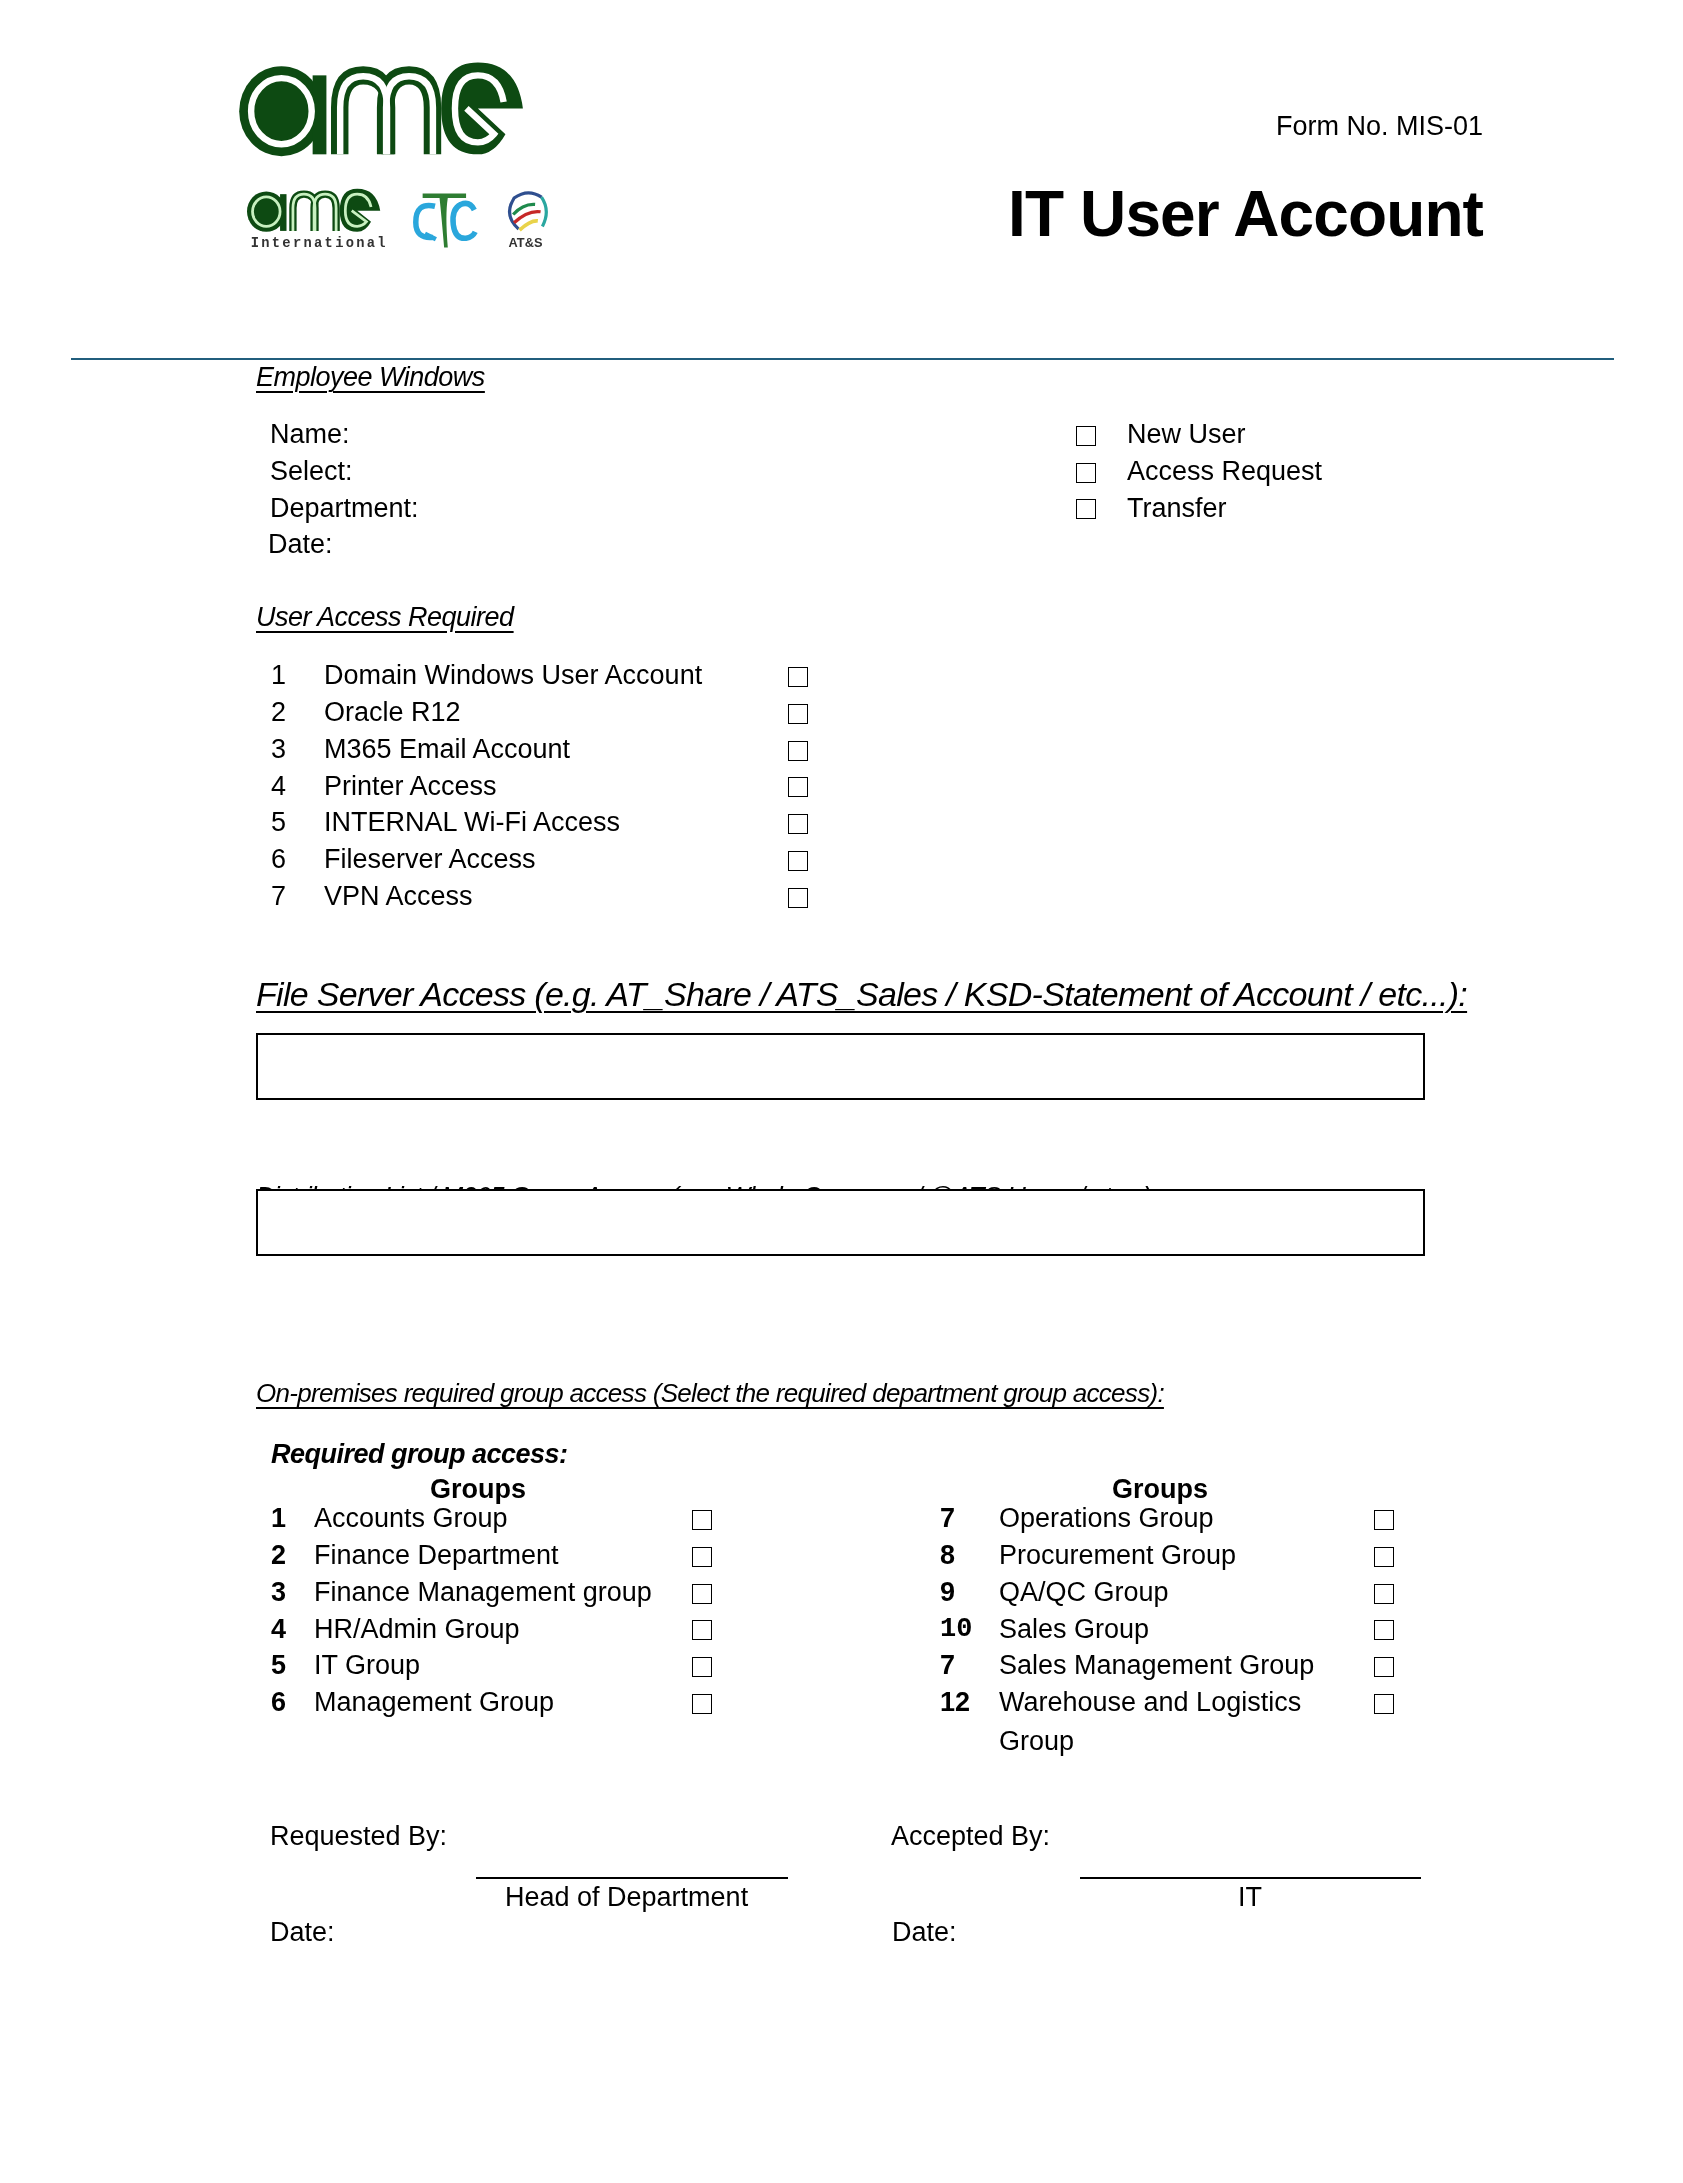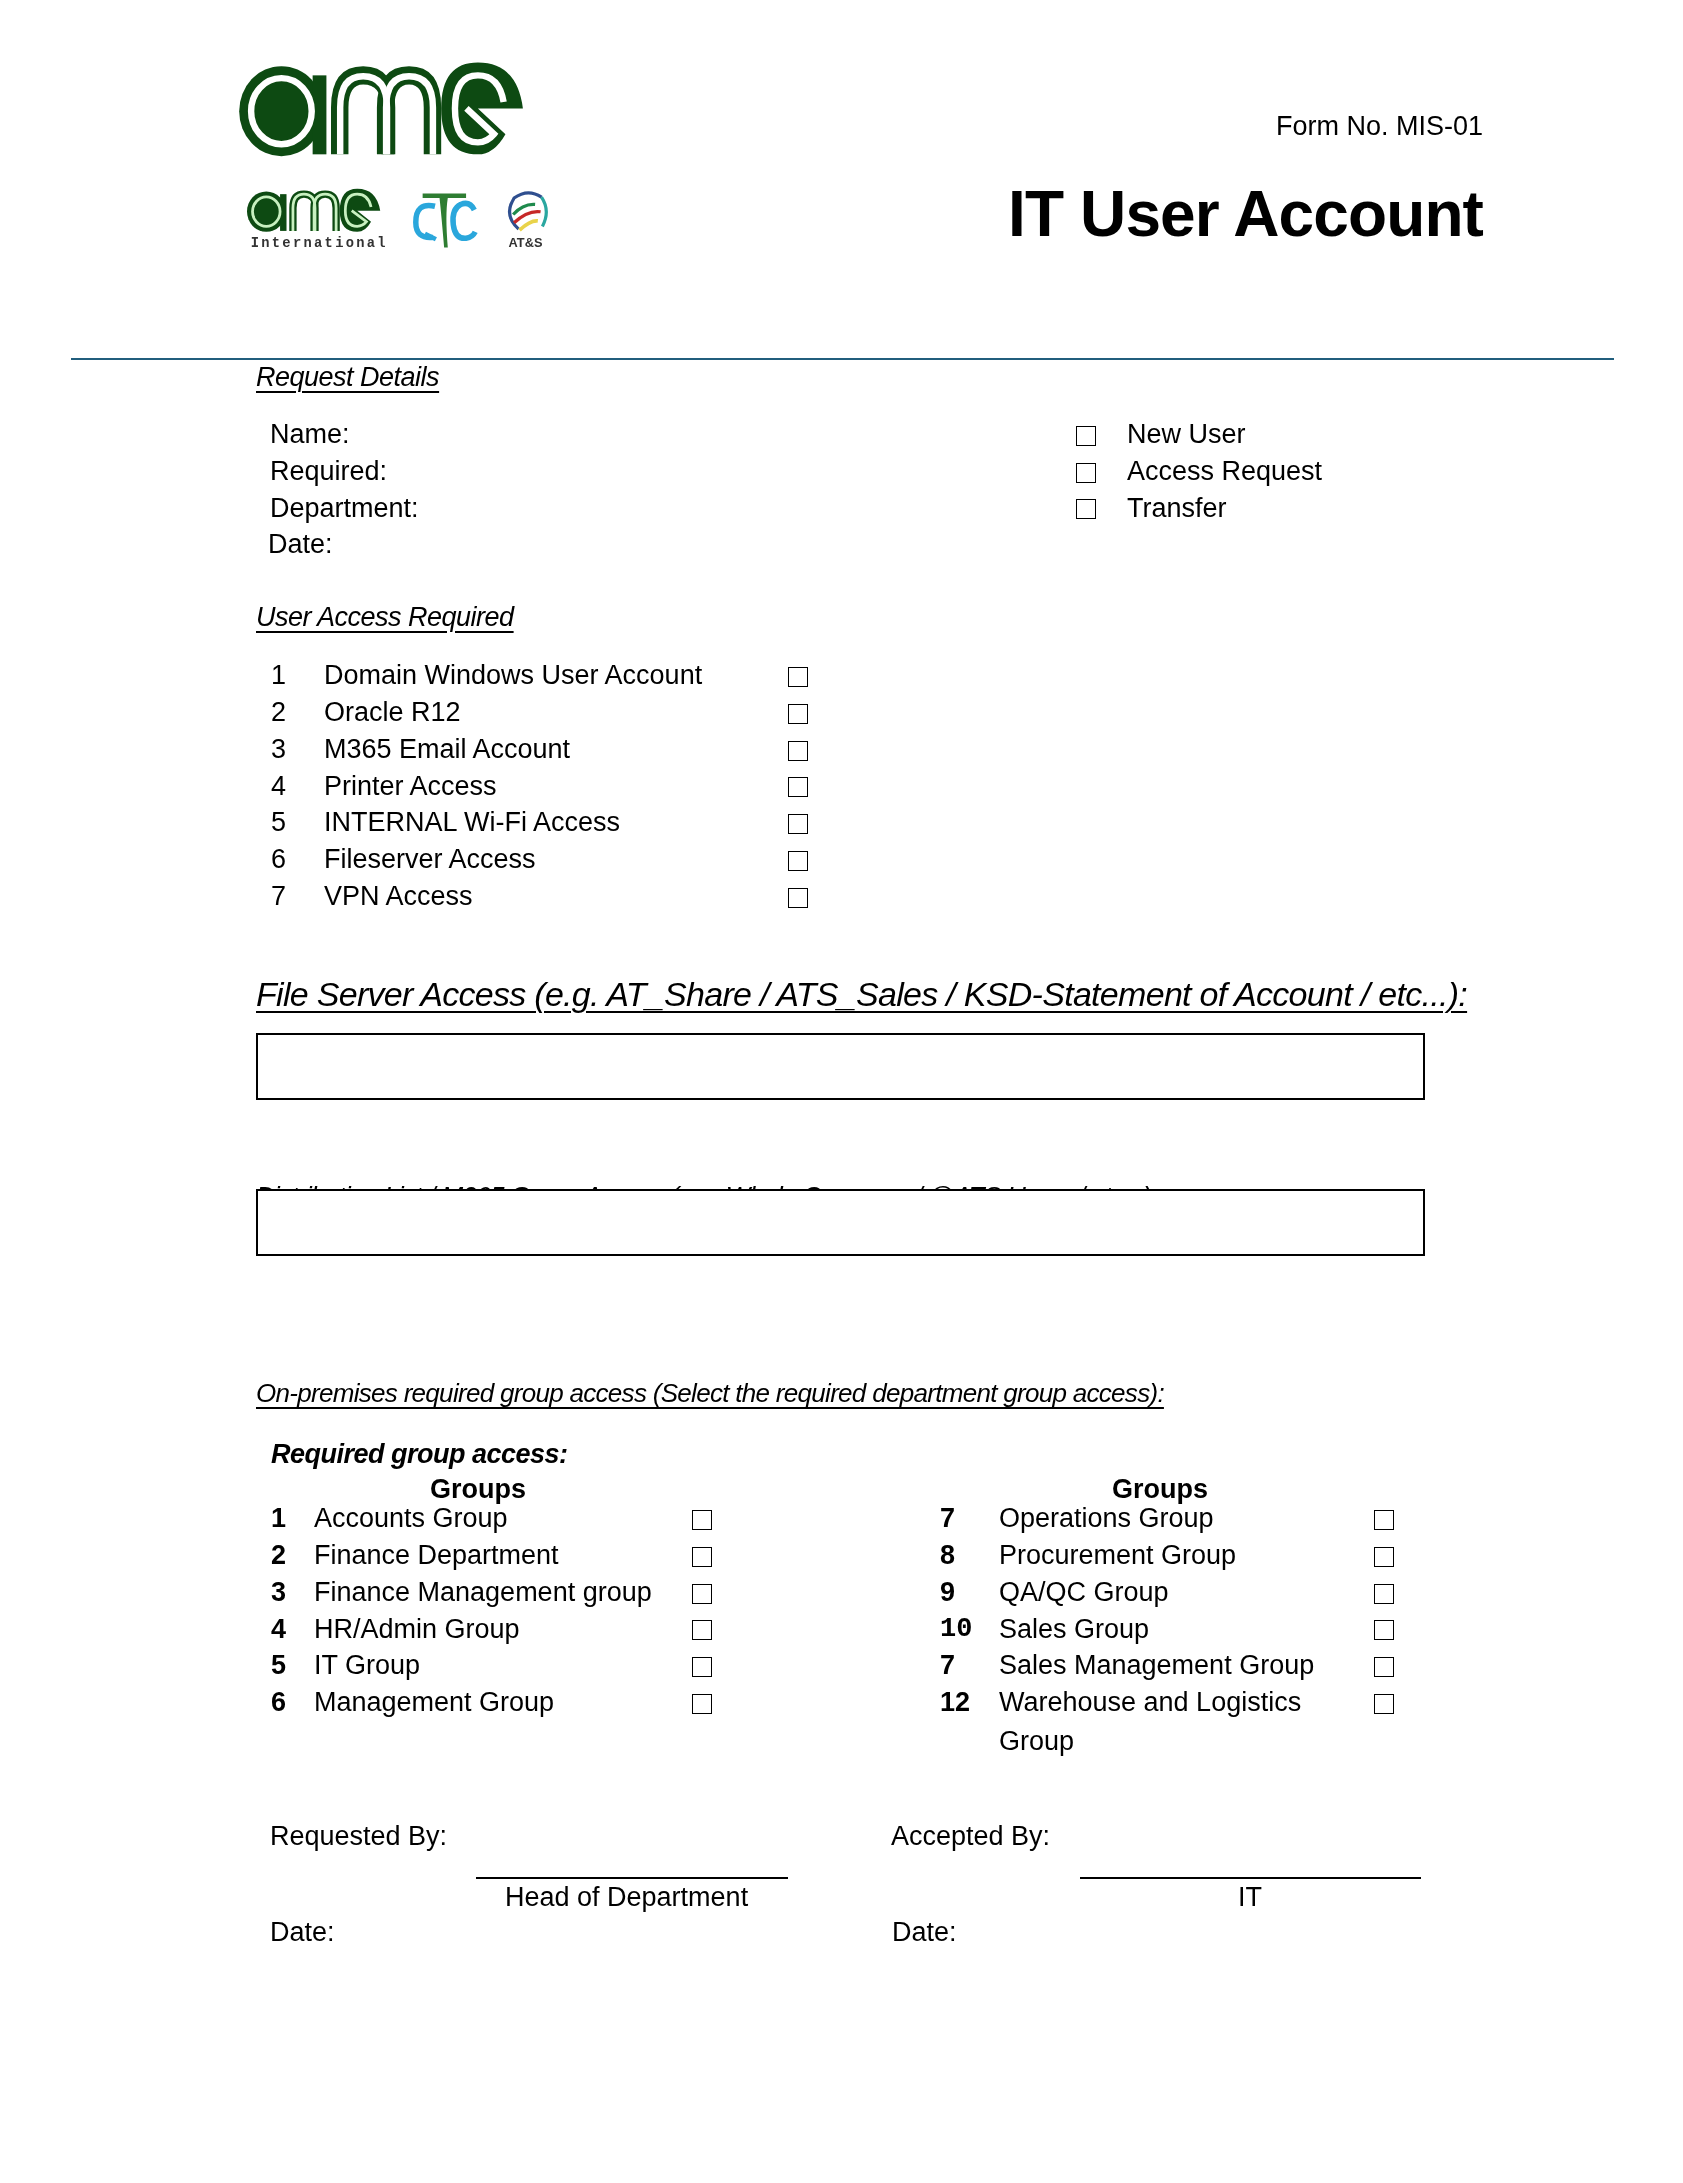--- a/index.html
+++ b/index.html
@@ -74,25 +74,25 @@
     <path d="M42 92 Q66 70 82 72" fill="none" stroke="#e9d34a" stroke-width="8"></path>
     <text x="55" y="128" text-anchor="middle" font-family="Liberation Sans, sans-serif" font-weight="bold" font-size="28" fill="#333">AT&amp;S</text>
   </svg>
 
   <div id="formno" class="abs" style="right:200px;top:110px;">Form No. MIS-01</div>
   <div id="title" class="abs" style="right:200px;top:177px;">IT User Account</div>
 </div>
 
 <div id="rule" style="background:#215e7d"></div>
 
-<div class="abs sec" style="left:256px;top:361px;">Request Details</div>
+<div class="abs sec" style="left:256px;top:361px;">Employee Windows</div>
 
 <div>
   <div class="abs txt" style="left:270px;top:418px;">Name:</div>
-  <div class="abs txt" style="left:270px;top:455px;">Required:</div>
+  <div class="abs txt" style="left:270px;top:455px;">Select:</div>
   <div class="abs txt" style="left:270px;top:492px;">Department:</div>
   <div class="abs txt" style="left:268px;top:528px;">Date:</div>
 </div>
 
 <div>
   <div class="cb" style="left:1076px;top:426px;"></div>
   <div class="abs txt" style="left:1127px;top:418px;">New User</div>
   <div class="cb" style="left:1076px;top:463px;"></div>
   <div class="abs txt" style="left:1127px;top:455px;">Access Request</div>
   <div class="cb" style="left:1076px;top:499px;"></div>

